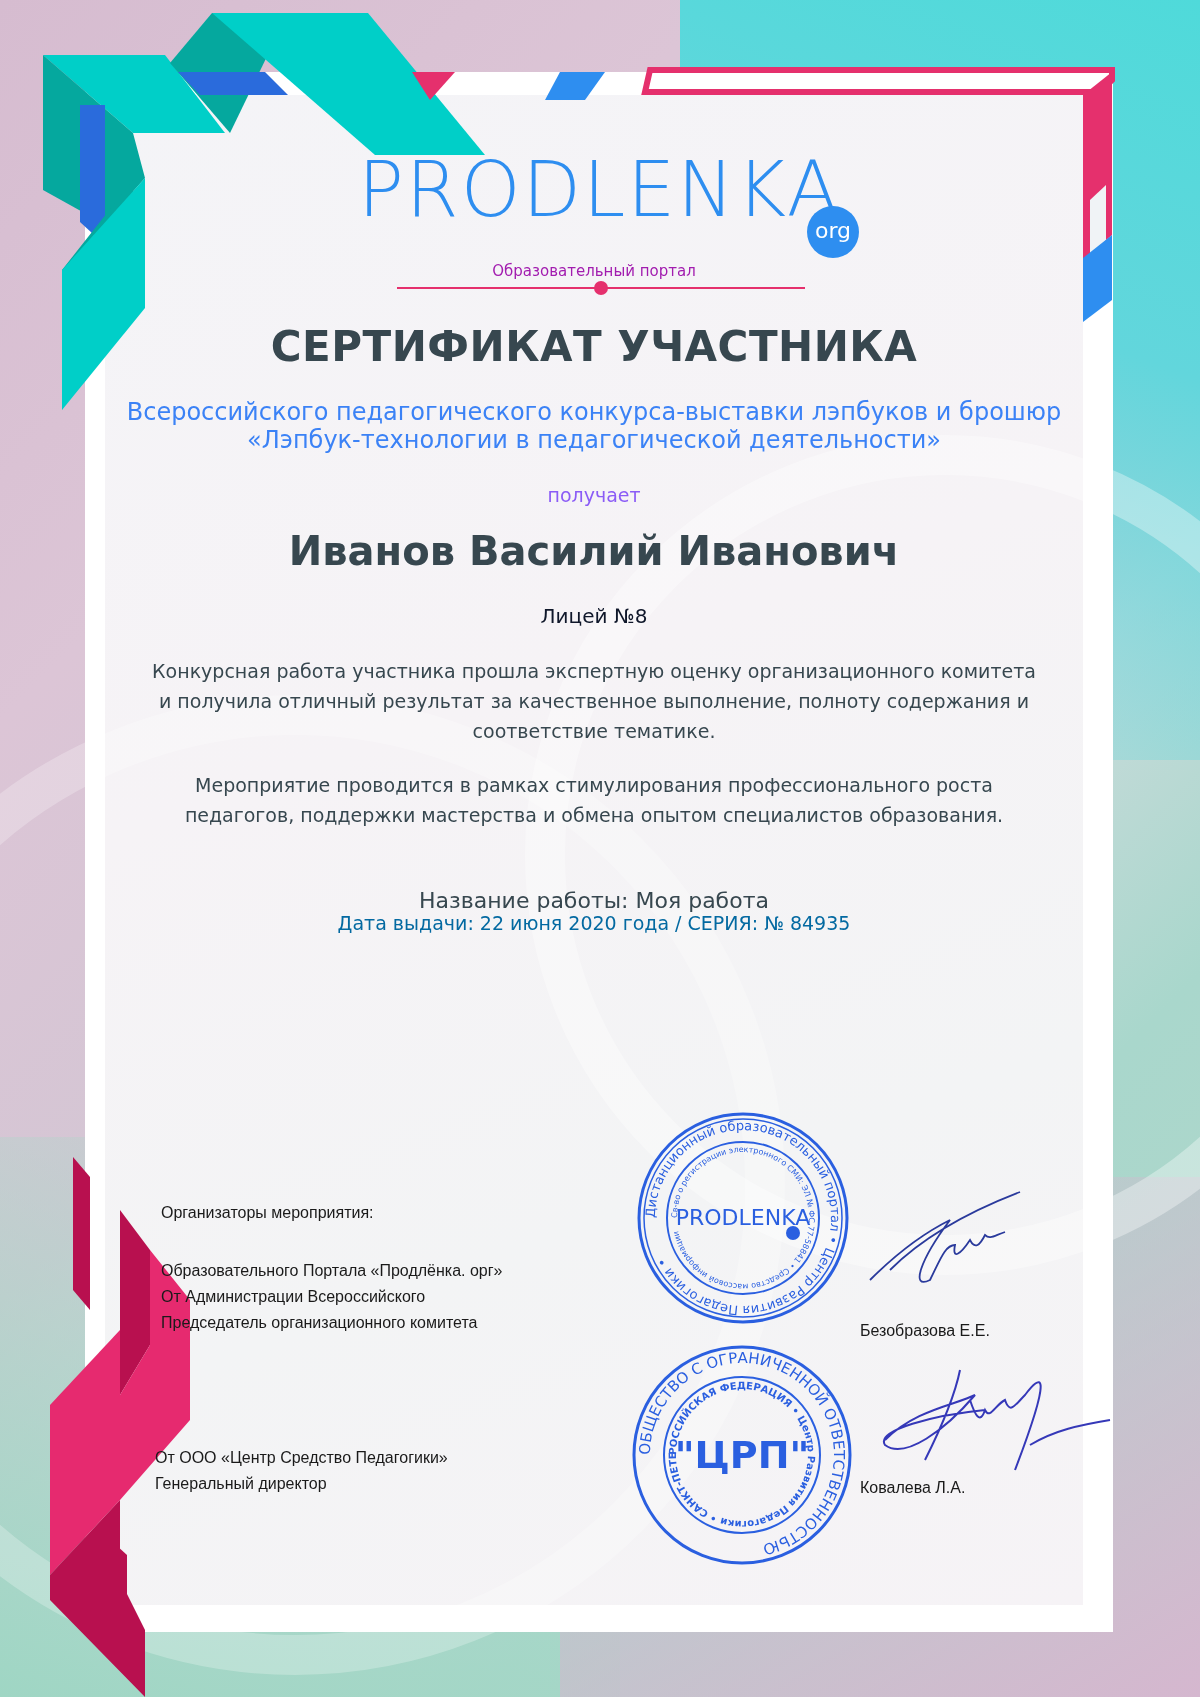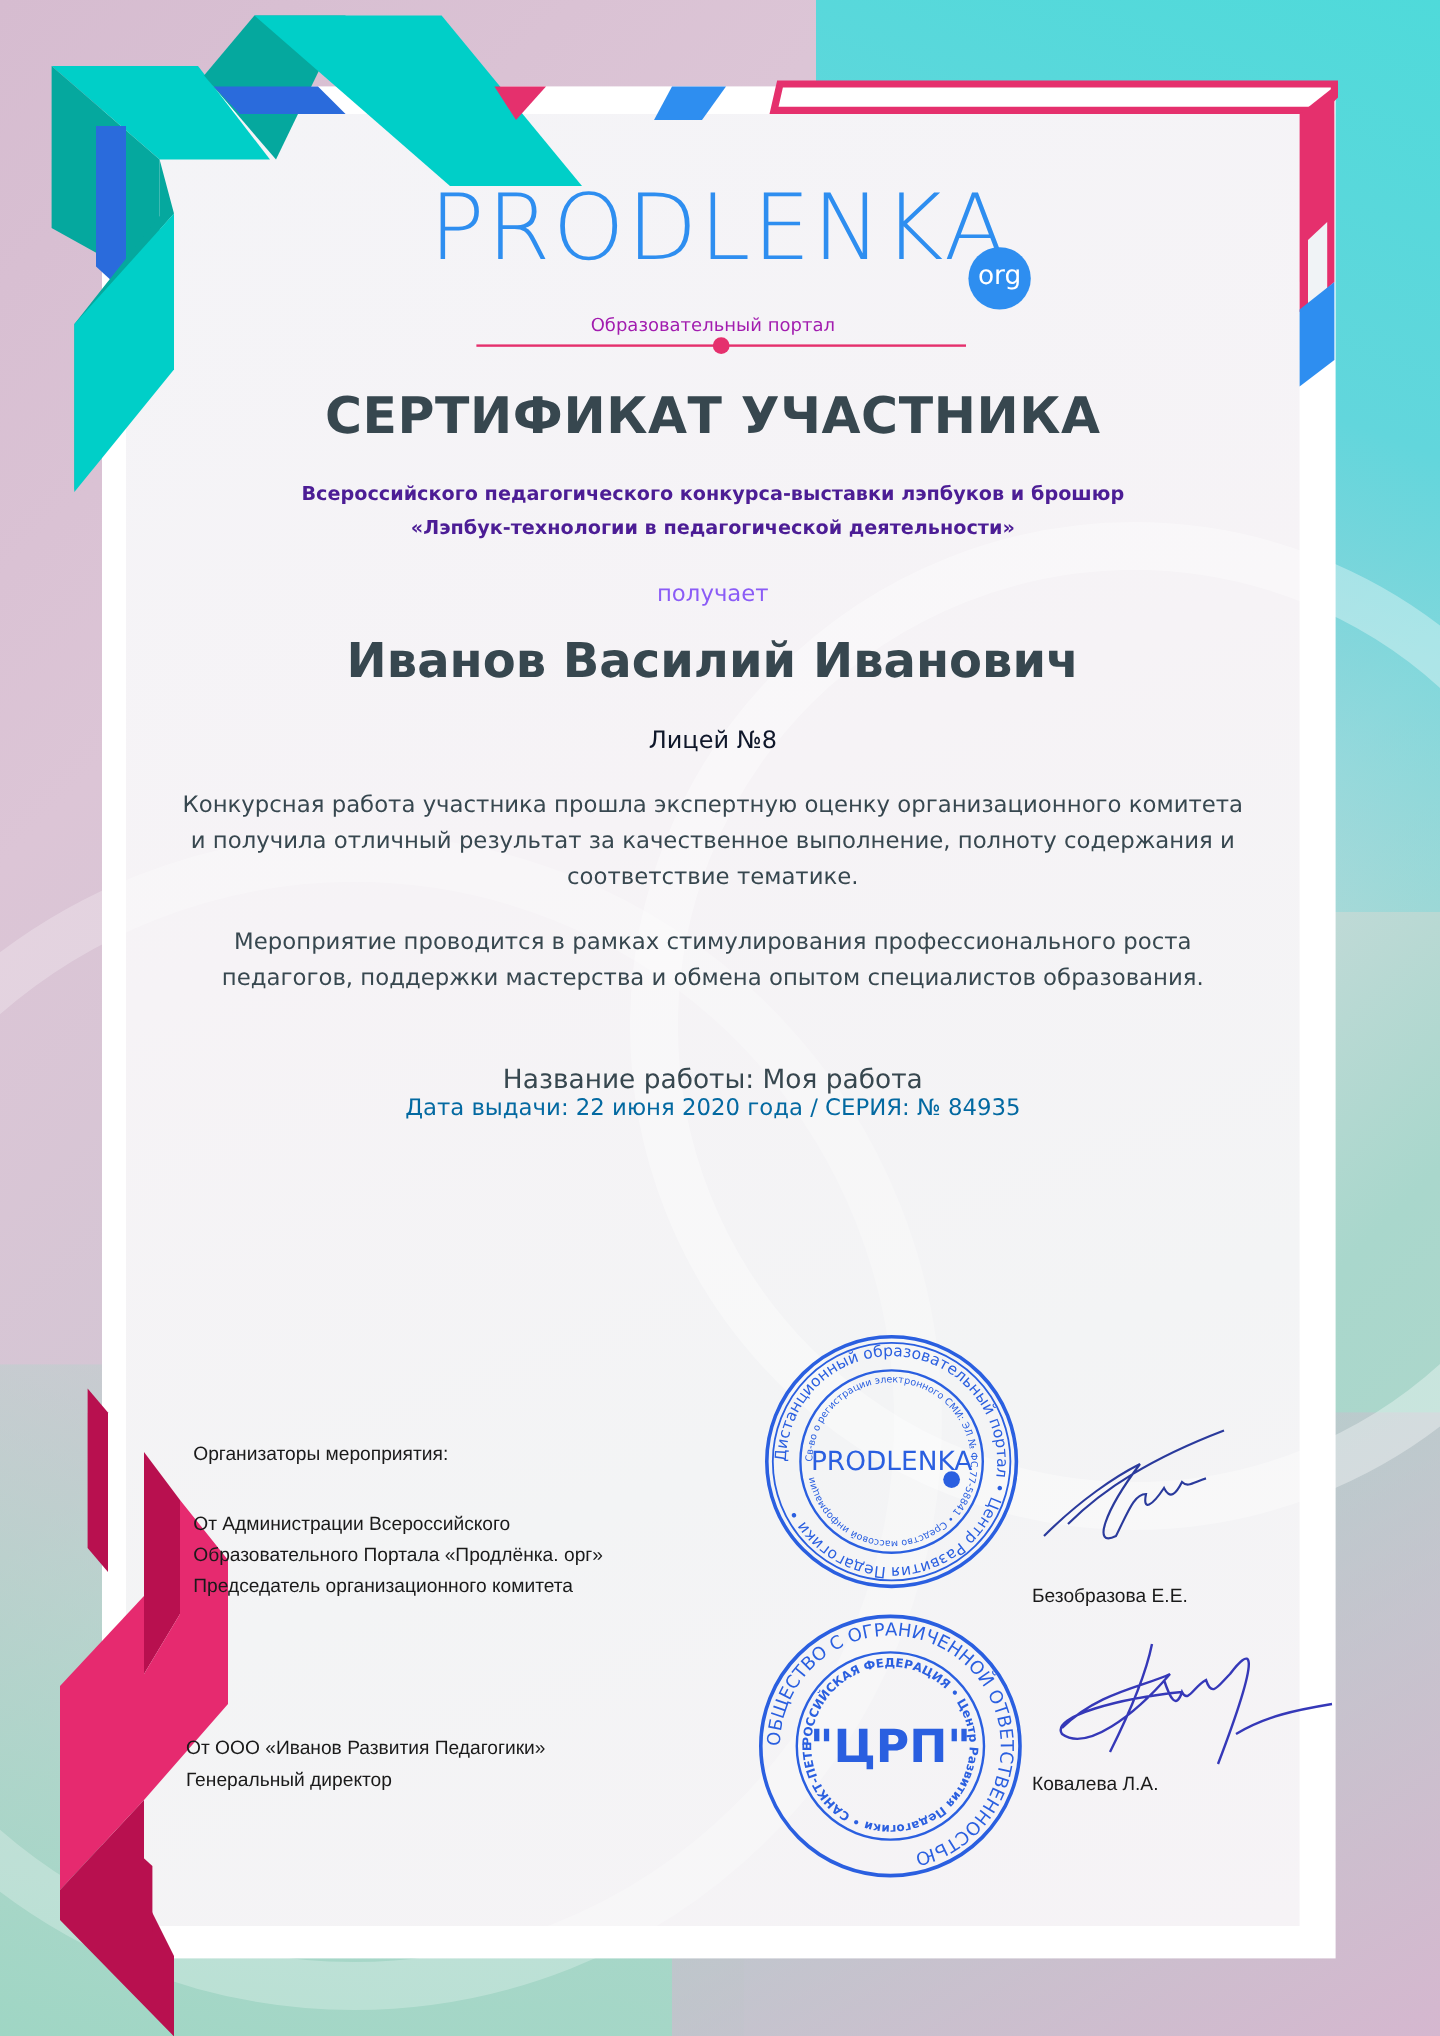--- a/index.html
+++ b/index.html
@@ -21,21 +21,21 @@
   .content{position:absolute;left:105px;top:0;width:978px;text-align:center;color:#37474f;}
   .logo{position:absolute;left:0;width:978px;top:150px;height:120px;}
   .logo-word{position:absolute;left:253px;top:0;font-family:"DejaVu Sans",sans-serif;font-size:76px;
     letter-spacing:2px;color:#2e8ef0;font-weight:300;line-height:80px;}
   .logo-org{position:absolute;left:676px;top:56px;width:52px;height:52px;border-radius:50%;
     background:#2e8ef0;color:#fff;font-size:22px;line-height:50px;text-align:center;margin-left:26px;}
   .logo-sub{position:absolute;left:0;width:978px;top:92px;text-align:center;font-size:15px;color:#a21caf;margin-top:20px;}
   .logo-line{position:absolute;left:292px;top:137px;width:408px;height:2px;background:#e5306d;}
   .logo-dot{position:absolute;left:489px;top:131px;width:14px;height:14px;border-radius:50%;background:#e5306d;}
   .title{position:absolute;left:0;width:978px;top:322px;font-size:42px;font-weight:bold;color:#37474f;letter-spacing:0.5px;}
-  .event{position:absolute;left:0;width:978px;top:398px;font-size:16px;font-weight:bold;line-height:28px;color:#4c1d95;}
+  .event{position:absolute;left:0;width:978px;top:398px;font-size:24px;font-weight:normal;line-height:28px;color:#3b82f6;}
   .receives{position:absolute;left:0;width:978px;top:484px;font-size:19px;color:#8b5cf6;}
   .name{position:absolute;left:0;width:978px;top:528px;font-size:40px;font-weight:bold;color:#37474f;text-align:center;}
   .org{position:absolute;left:0;width:978px;top:604px;font-size:20px;color:#0f172a;text-align:center;}
   .para{position:absolute;left:40px;width:898px;font-size:19px;line-height:30px;color:#37474f;}
   .p1{top:656px;}
   .p2{top:770px;}
   .work{position:absolute;left:0;width:978px;top:856px;font-size:22px;color:#37474f;margin-top:32px;}
   .issue{position:absolute;left:0;width:978px;top:912px;font-size:19px;color:#0369a1;}
   .sig{position:absolute;font-family:"Liberation Sans",sans-serif;font-size:16px;color:#1a1a1a;line-height:26px;text-align:left;}
   .stamp{position:absolute;}
@@ -97,28 +97,28 @@
   <div class="name">Иванов Василий Иванович</div>
   <div class="org">Лицей №8</div>
   <div class="para p1">Конкурсная работа участника прошла экспертную оценку организационного комитета и получила отличный результат за качественное выполнение, полноту содержания и соответствие тематике.</div>
   <div class="para p2">Мероприятие проводится в рамках стимулирования профессионального роста педагогов, поддержки мастерства и обмена опытом специалистов образования.</div>
   <div class="work">Название работы: Моя работа</div>
   <div class="issue">Дата выдачи: 22 июня 2020 года / СЕРИЯ: № 84935</div>
 </div>
 
 <div class="sig" style="left:161px;top:1200px;">Организаторы мероприятия:</div>
 <div class="sig" style="left:161px;top:1258px;">
+  <div>Образовательного Портала «Продлёнка. орг»</div>
   <div>От Администрации Всероссийского</div>
-  <div>Образовательного Портала «Продлёнка. орг»</div>
   <div>Председатель организационного комитета</div>
 </div>
 <div class="sig" style="left:860px;top:1318px;">Безобразова Е.Е.</div>
 
 <div class="sig" style="left:155px;top:1445px;">
-  <div>От ООО «Иванов Развития Педагогики»</div>
+  <div>От ООО «Центр Средство Педагогики»</div>
   <div>Генеральный директор</div>
 </div>
 <div class="sig" style="left:860px;top:1475px;">Ковалева Л.А.</div>
 
 <svg class="stamp" style="left:633px;top:1108px;" width="220" height="220" viewBox="0 0 220 220">
   <defs>
     <path id="c1o" d="M110,110 m-88,0 a88,88 0 1,1 176,0 a88,88 0 1,1 -176,0"></path>
     <path id="c1i" d="M110,110 m-66,0 a66,66 0 1,1 132,0 a66,66 0 1,1 -132,0"></path>
   </defs>
   <circle cx="110" cy="110" r="104" fill="none" stroke="#2a5fe0" stroke-width="3"></circle>

